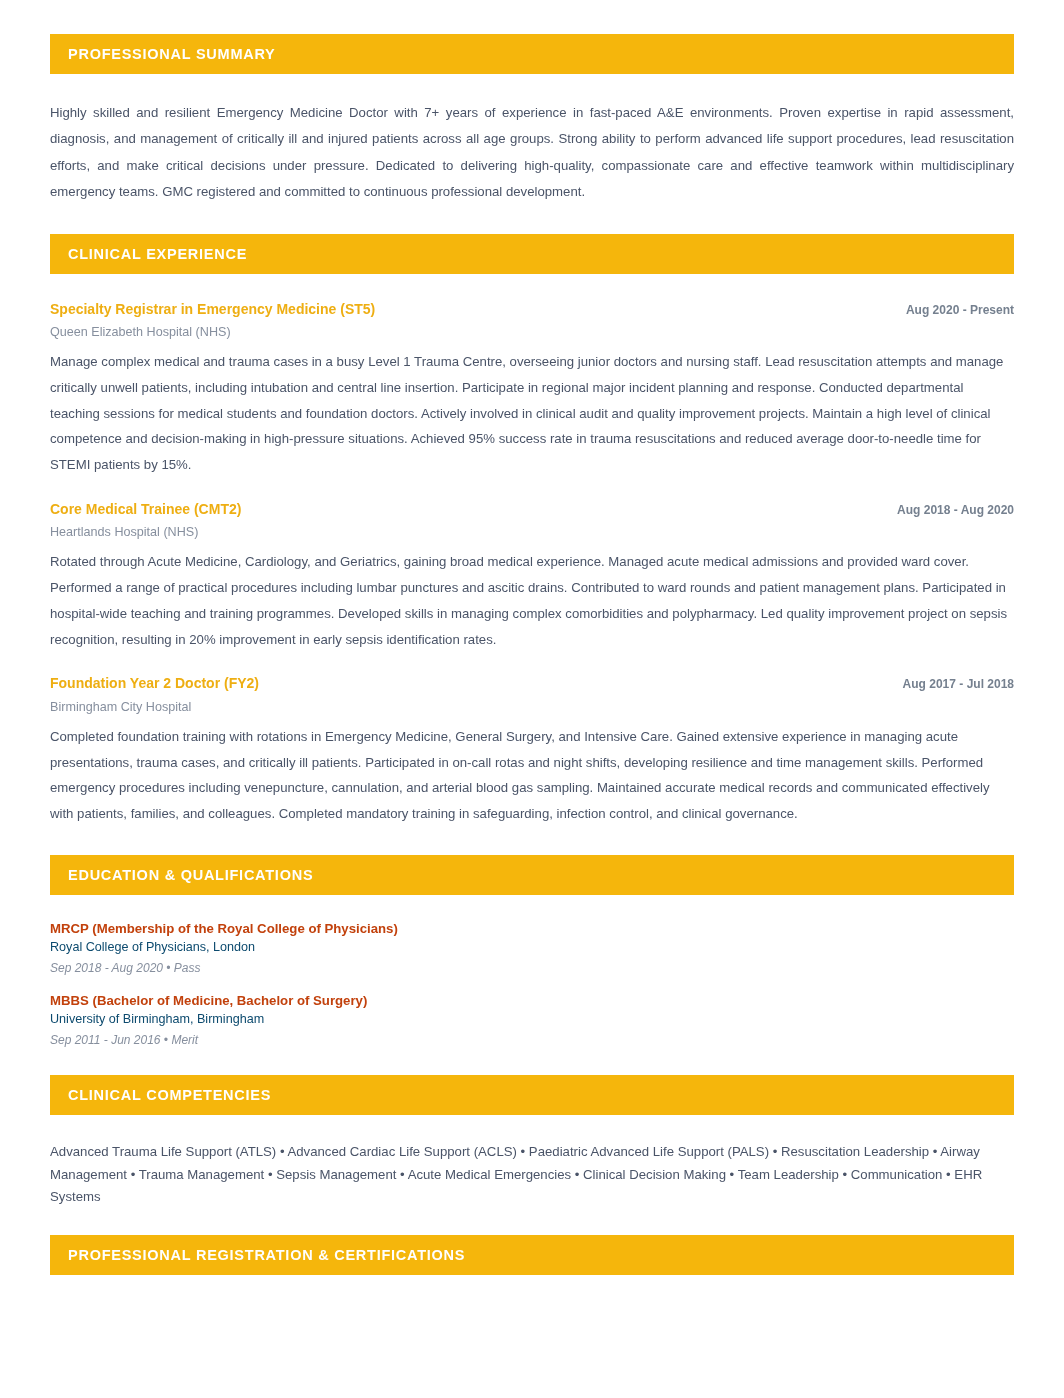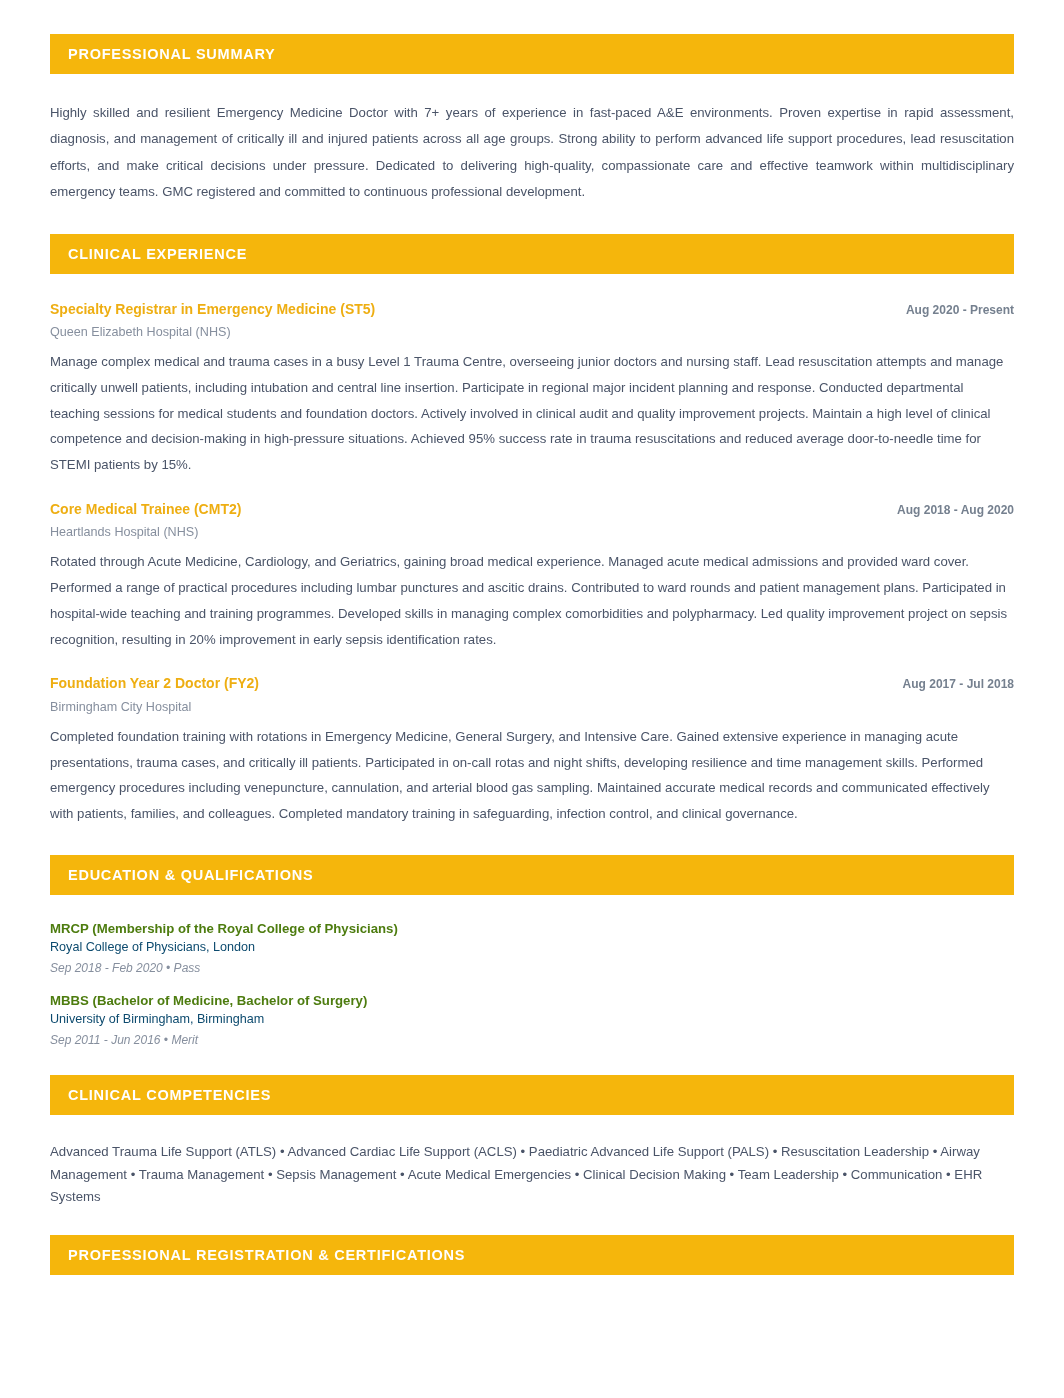--- a/index.html
+++ b/index.html
@@ -118,21 +118,21 @@
     margin-top: 10px;
     text-align: left;
   }
 
   
   .edu { margin-bottom: 18px; }
   .edu:last-child { margin-bottom: 0; }
   .edu-degree {
     font-size: 13.2px;
     font-weight: bold;
-    color: #4d7c0f;
+    color: #c2410c;
   }
   .edu-inst {
     font-size: 12.6px;
     color: #0c4a6e;
     margin-top: 4px;
   }
   .edu-meta {
     font-size: 12px;
     font-style: italic;
     color: #868f9e;
@@ -211,21 +211,21 @@
 
     <div class="section">
       <div class="section-bar">
         <span class="section-bar-title">EDUCATION &amp; QUALIFICATIONS</span>
       </div>
       <div class="section-body">
 
         <div class="edu">
           <div class="edu-degree">MRCP (Membership of the Royal College of Physicians)</div>
           <div class="edu-inst">Royal College of Physicians, London</div>
-          <div class="edu-meta">Sep 2018 - Feb 2020 • Pass</div>
+          <div class="edu-meta">Sep 2018 - Aug 2020 • Pass</div>
         </div>
 
         <div class="edu">
           <div class="edu-degree">MBBS (Bachelor of Medicine, Bachelor of Surgery)</div>
           <div class="edu-inst">University of Birmingham, Birmingham</div>
           <div class="edu-meta">Sep 2011 - Jun 2016 • Merit</div>
         </div>
 
       </div>
     </div>

